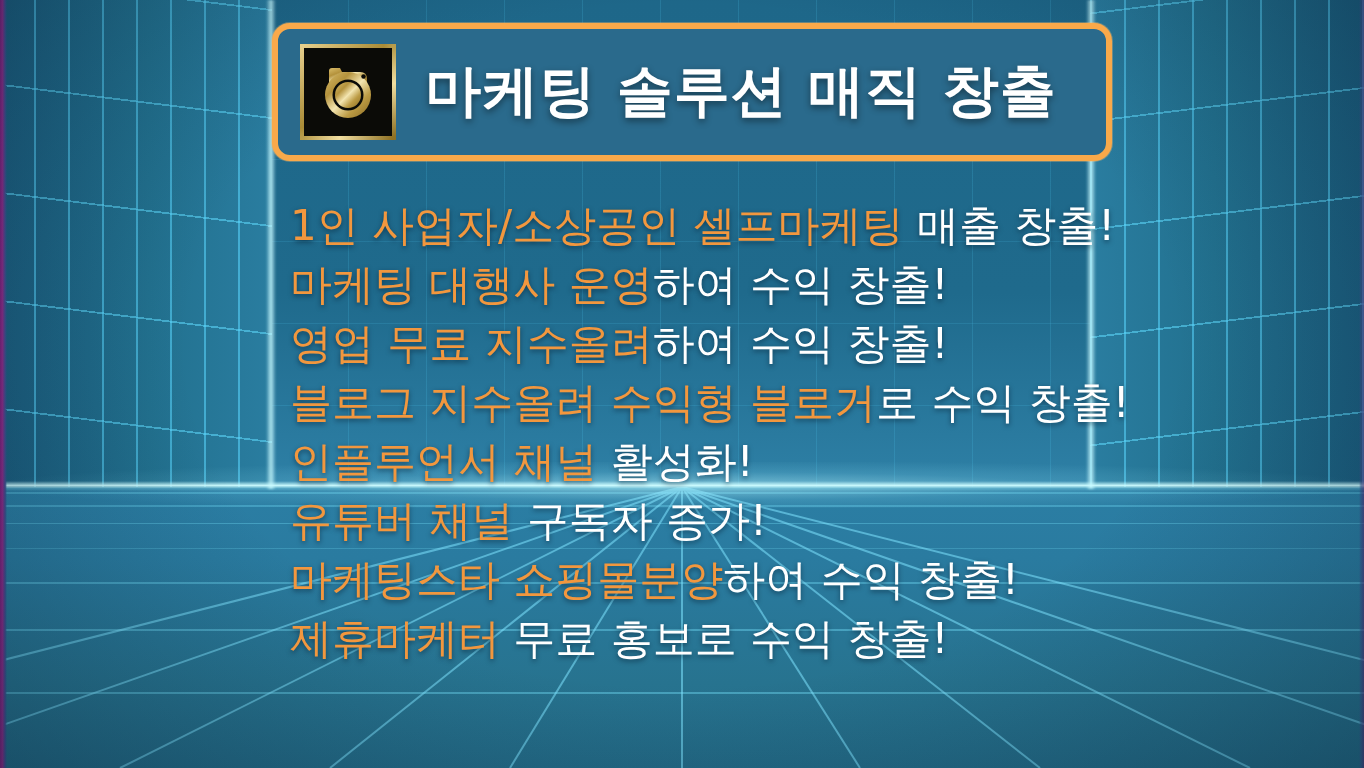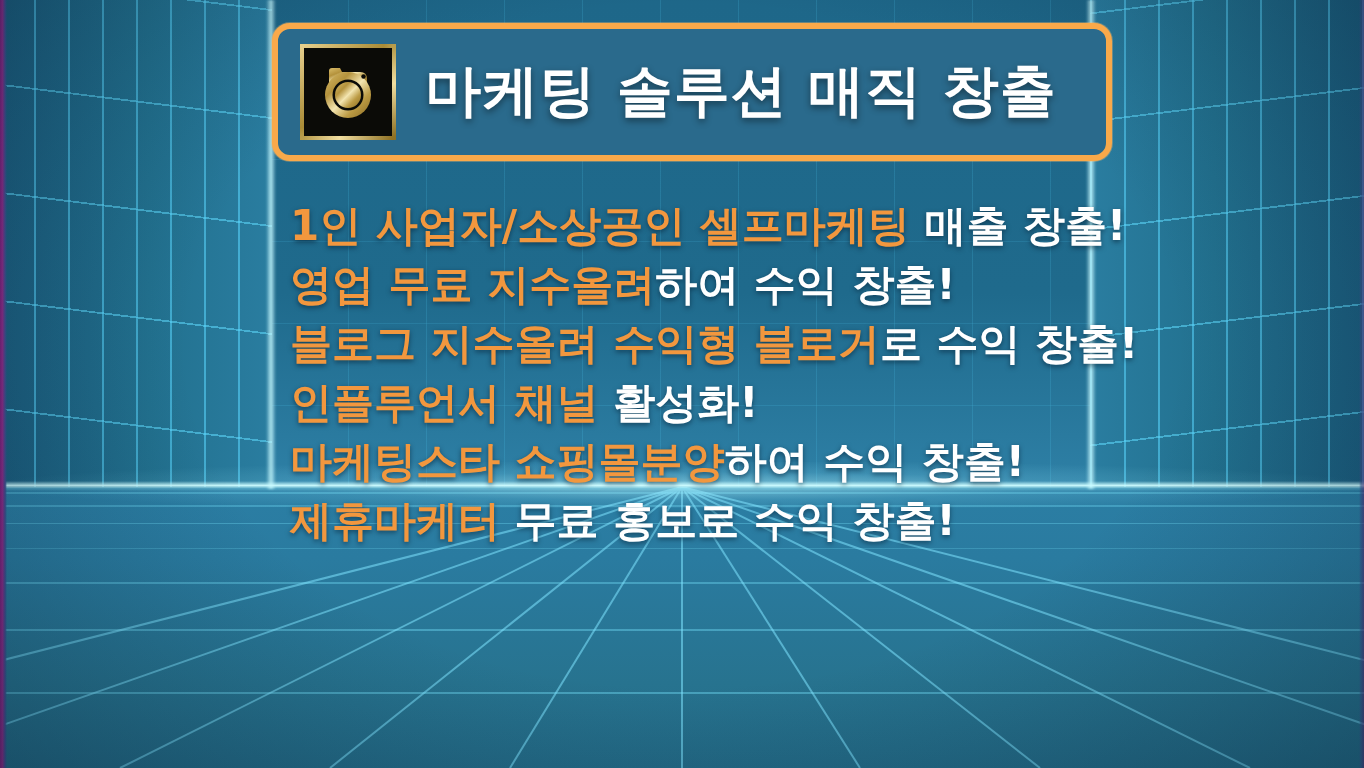--- a/index.html
+++ b/index.html
@@ -192,21 +192,21 @@
   }
 
   
   .lines {
     position: absolute;
     left: 290px; top: 196px;
     width: 1000px;
   }
   .line {
     font-size: 42px;
-    font-weight: 700;
+    font-weight: 400;
     line-height: 59px;
     white-space: nowrap;
     text-shadow: 0 2px 5px rgba(0,22,40,0.55);
   }
   .seg-hl { color: #F2973E; }
   .seg-wt { color: #FFFFFF; }
 </style>
 </head>
 <body>
 
@@ -277,29 +277,35 @@
       </svg>
     </div>
     <div class="title-text">마케팅 솔루션 매직 창출</div>
   </div>
 
   <div class="lines">
     <div class="line">
       <span class="seg-hl">1인 사업자/소상공인 셀프마케팅</span><span class="seg-wt"> 매출 창출!</span>
     </div>
     <div class="line">
+      <span class="seg-hl">마케팅 대행사 운영</span><span class="seg-wt">하여 수익 창출!</span>
+    </div>
+    <div class="line">
       <span class="seg-hl">영업 무료 지수올려</span><span class="seg-wt">하여 수익 창출!</span>
     </div>
     <div class="line">
       <span class="seg-hl">블로그 지수올려 수익형 블로거</span><span class="seg-wt">로 수익 창출!</span>
     </div>
     <div class="line">
       <span class="seg-hl">인플루언서 채널</span><span class="seg-wt"> 활성화!</span>
     </div>
     <div class="line">
+      <span class="seg-hl">유튜버 채널</span><span class="seg-wt"> 구독자 증가!</span>
+    </div>
+    <div class="line">
       <span class="seg-hl">마케팅스타 쇼핑몰분양</span><span class="seg-wt">하여 수익 창출!</span>
     </div>
     <div class="line">
       <span class="seg-hl">제휴마케터</span><span class="seg-wt"> 무료 홍보로 수익 창출!</span>
     </div>
   </div>
 
 </div>
 
 </body></html>

